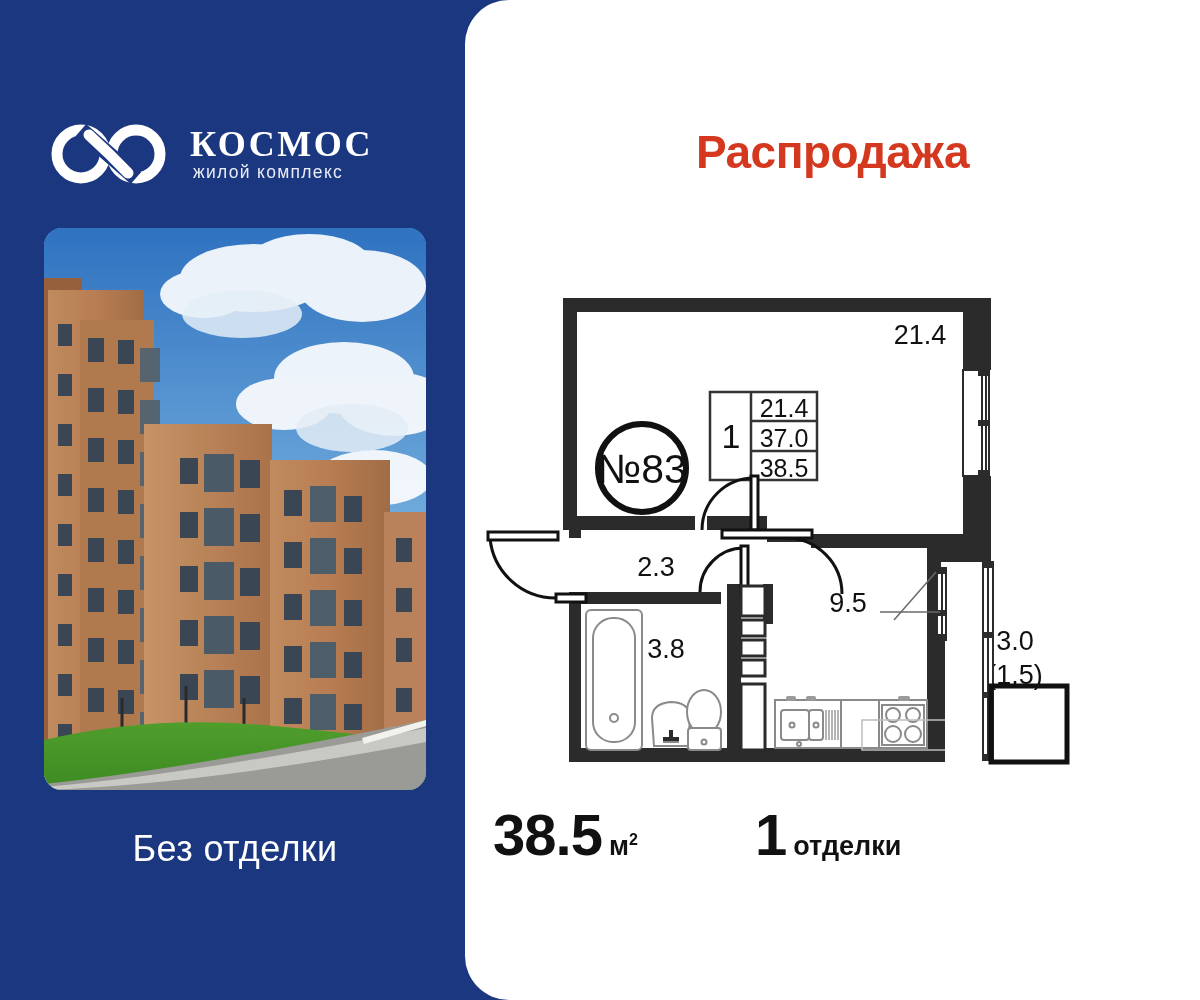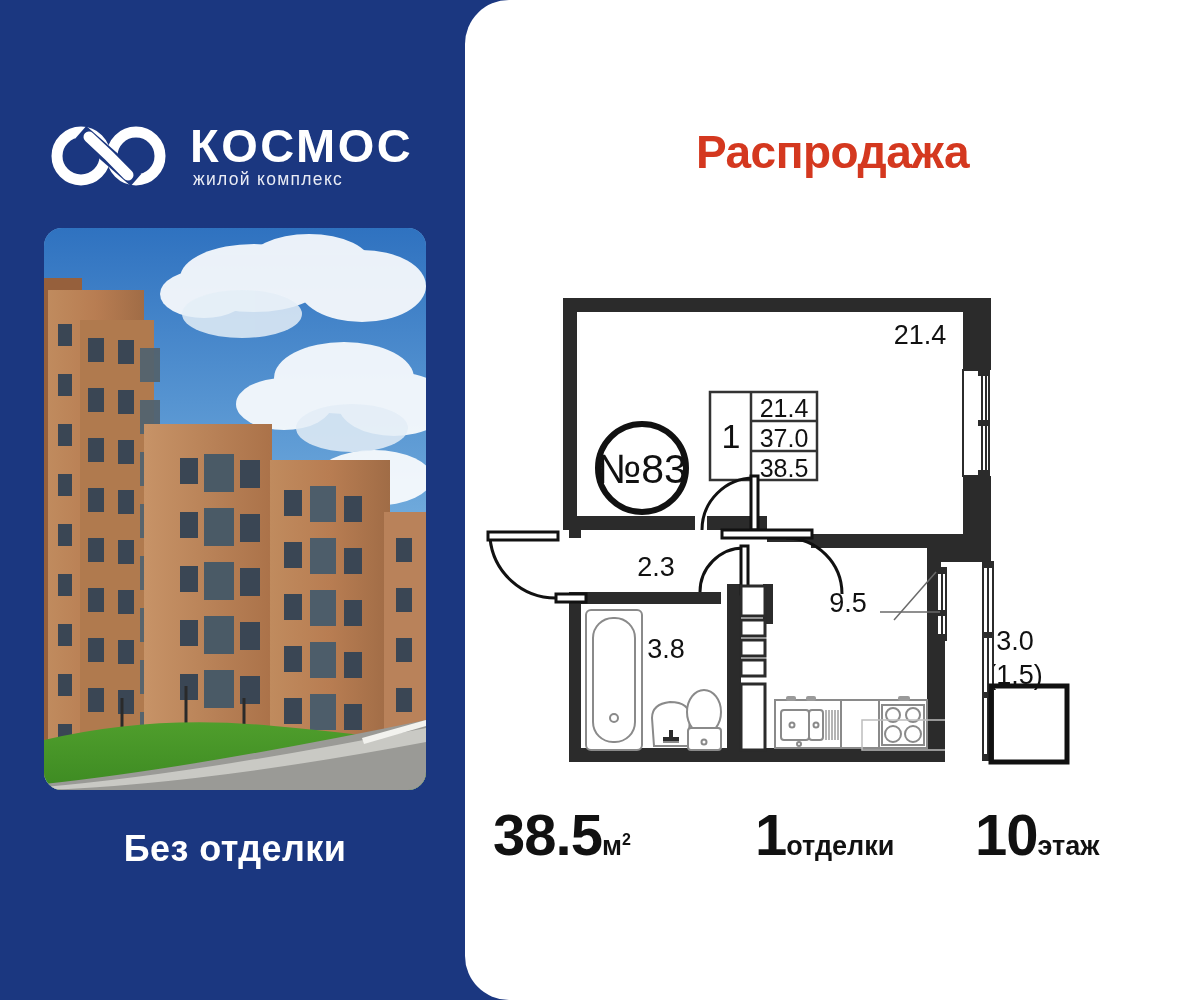--- a/index.html
+++ b/index.html
@@ -25,24 +25,25 @@
   }
   .logo-block {
     position: absolute;
     left: 48px; top: 122px;
     display: flex; align-items: center; gap: 18px;
   }
   .logo-mark { width: 124px; height: 64px; flex: none; }
   .logo-text { display: flex; flex-direction: column; }
   .logo-title {
     color: #ffffff;
-    font-size: 47px;
+    font-size: 36px;
     font-weight: bold;
     letter-spacing: 2.5px;
     line-height: 1;
+    font-family: Liberation Serif, serif;
   }
   .logo-sub {
     color: #e9ecf5;
     font-size: 17.5px;
     letter-spacing: 1.3px;
     margin-left: 3px;
   }
 
   .photo-frame {
     position: absolute;
@@ -54,21 +55,21 @@
   }
   .photo-canvas { width: 100%; height: 100%; display: block; }
 
   .finish-caption {
     position: absolute;
     left: 0; top: 828px;
     width: 470px;
     text-align: center;
     color: #ffffff;
     font-size: 36px;
-    font-weight: bold;
+    font-weight: normal;
     letter-spacing: 0.4px;
   }
 
   
   .right-card {
     position: absolute;
     left: 465px; top: 0;
     width: 751px; height: 1000px;
     background: #ffffff;
     border-radius: 44px 0 0 44px;
@@ -111,20 +112,21 @@
   .stat-floor { left: 490px; top: 0; }
   .stat-big {
     font-size: 58px;
     font-weight: bold;
     letter-spacing: -1px;
     line-height: 1;
   }
   .stat-small {
     font-size: 27px;
     font-weight: bold;
+    margin-left: 7px;
     line-height: 1;
   }
   .sup-2 {
     font-size: 16px;
     vertical-align: super;
     font-weight: bold;
   }
 </style>
 </head>
 <body>
@@ -497,21 +499,17 @@
       <div class="stat stat-area">
         <span class="stat-big">38.5</span>
         <span class="stat-small"><span>м</span><span class="sup-2">2</span></span>
       </div>
 
       <div class="stat stat-rooms">
         <span class="stat-big">1</span>
         <span class="stat-small">отделки</span>
       </div>
 
-      <div class="stat stat-floor">
-        <span class="stat-big">10</span>
-        <span class="stat-small">этаж</span>
-      </div>
 
     </div>
 
   </div>
 </div>
 
 </body></html>

